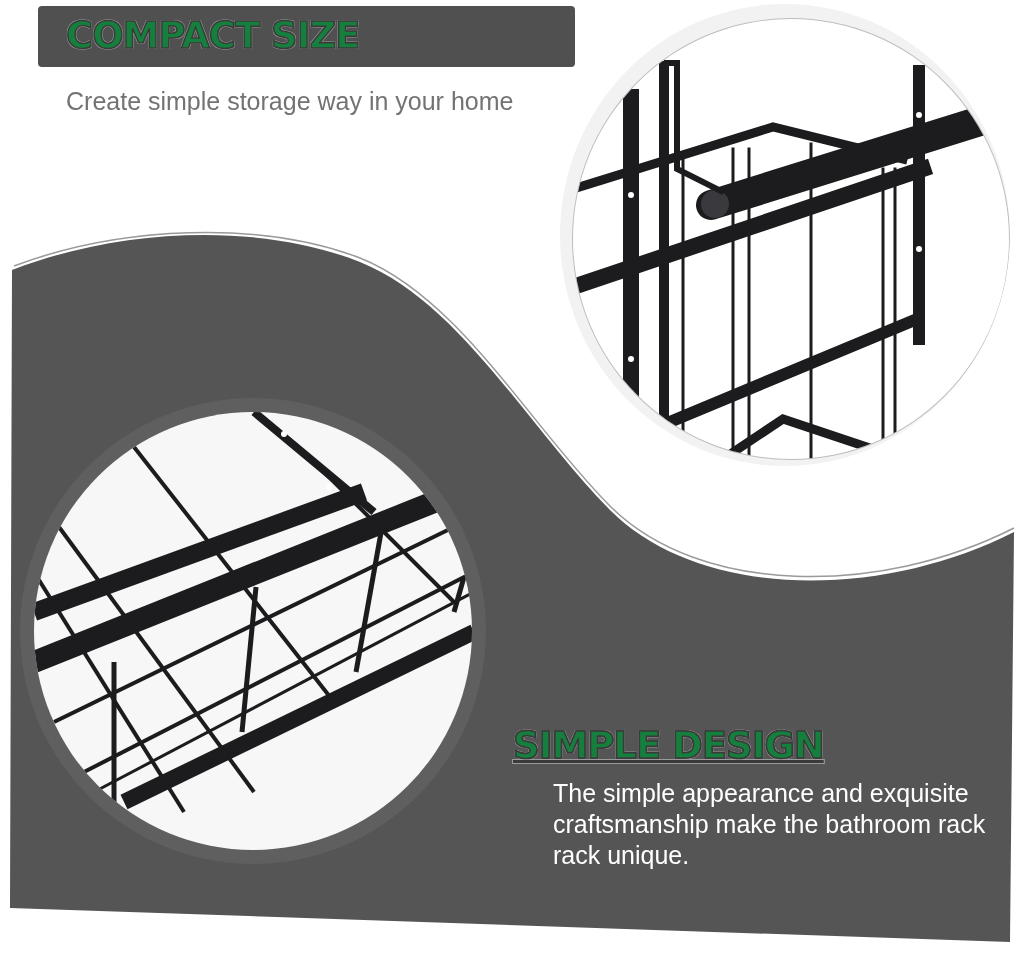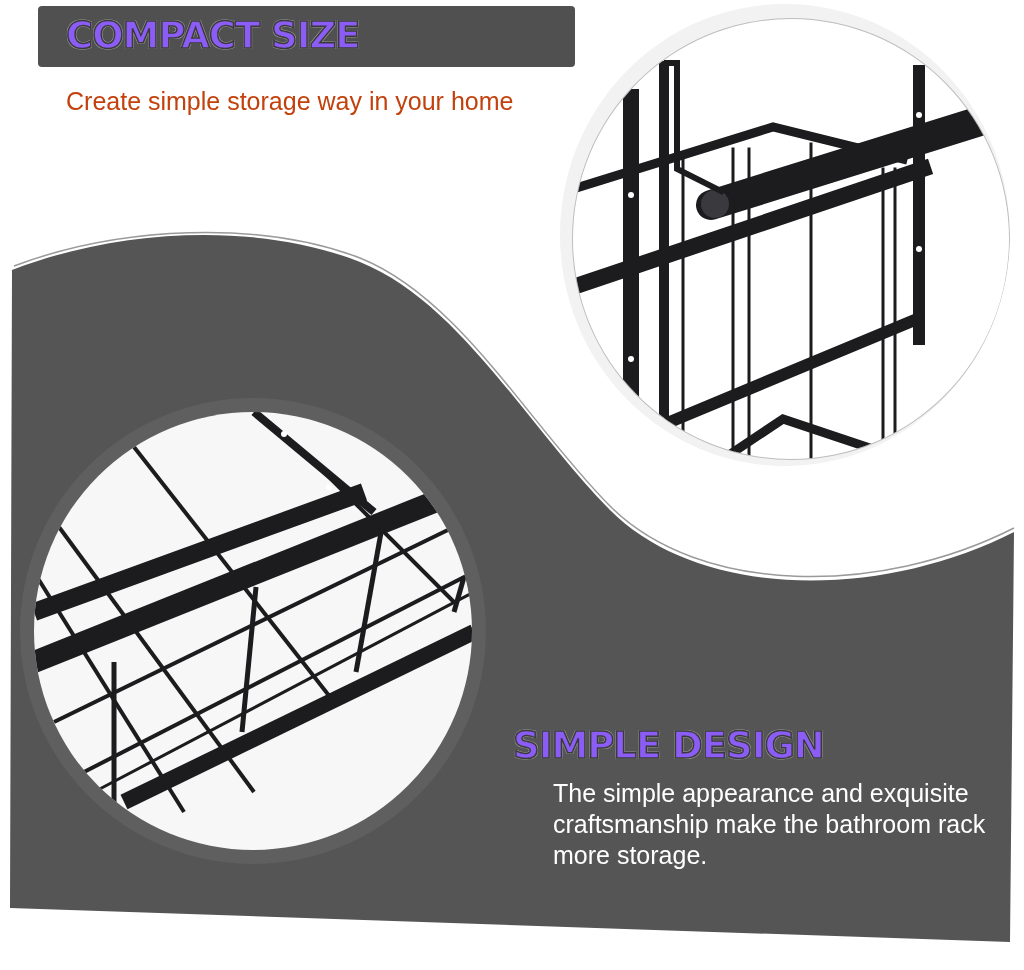--- a/index.html
+++ b/index.html
@@ -10,32 +10,32 @@
     }
     .bg-shape { position: absolute; left: 0; top: 0; width: 1024px; height: 970px; }
     .title-banner {
       position: absolute; left: 38px; top: 6px; width: 537px; height: 61px;
       background: #505050; border-radius: 4px;
     }
     .outline-title {
       position: absolute;
       font-family: "DejaVu Sans", sans-serif;
       font-weight: bold;
-      color: #8b5cf6;
+      color: #15803d;
       -webkit-text-stroke: 1.5px #3a3a3a;
       text-shadow: 0 0 0 #fff, 1px 1px 0 #9a9a9a, -1px -1px 0 #9a9a9a, 1px -1px 0 #9a9a9a, -1px 1px 0 #9a9a9a;
       letter-spacing: -1px;
       white-space: nowrap;
     }
     .title-top { left: 66px; top: 14px; font-size: 37px; }
-    .title-bottom { left: 513px; top: 724px; font-size: 37px; }
+    .title-bottom { left: 513px; top: 724px; font-size: 37px; text-decoration: underline; }
     .desc {
       position: absolute; font-size: 25px; line-height: 31px; white-space: nowrap;
     }
-    .desc-top { left: 66px; top: 86px; color: #c2410c; }
+    .desc-top { left: 66px; top: 86px; color: #737373; }
     .desc-bottom { left: 514px; top: 778px; color: #ffffff; margin-left: 39px; }
     .photo {
       position: absolute; border-radius: 50%; overflow: hidden;
     }
     .photo-top {
       left: 560px; top: 4px; width: 450px; height: 462px;
       background: #f2f2f2;
     }
     .photo-top .inner {
       position: absolute; left: 12px; top: 14px; width: 436px; height: 440px;
@@ -137,14 +137,14 @@
       </g>
     </svg>
   </div>
 </div>
 
 <div class="outline-title title-bottom">SIMPLE DESIGN</div>
 
 <div class="desc desc-bottom">
   <div>The simple appearance and exquisite</div>
   <div>craftsmanship make the bathroom rack</div>
-  <div>more storage.</div>
+  <div>rack unique.</div>
 </div>
 
 </body></html>

